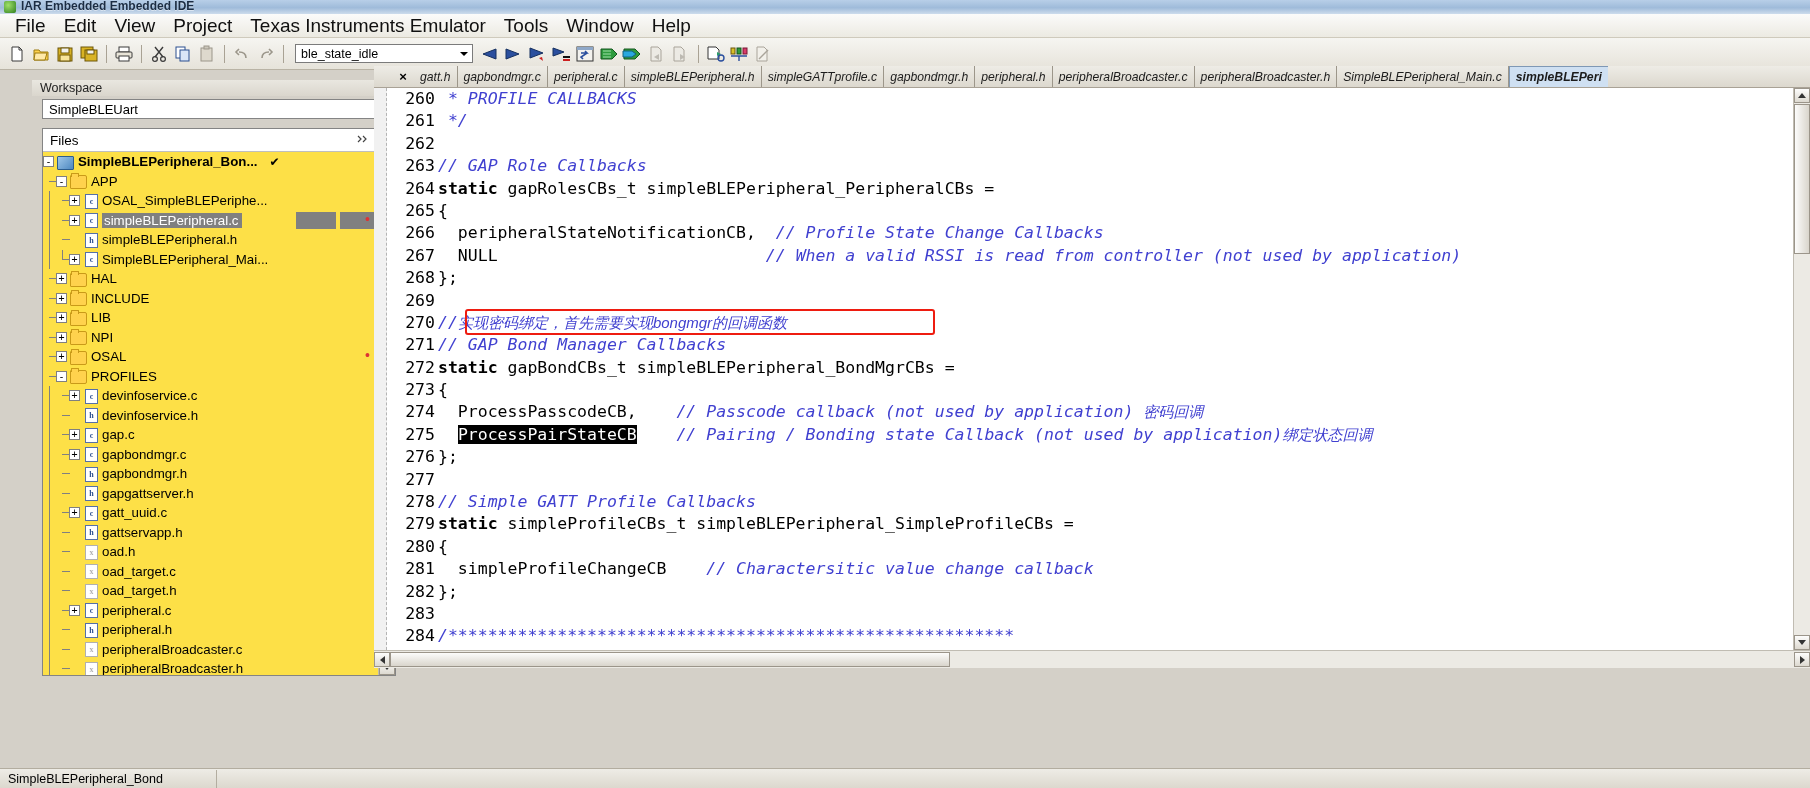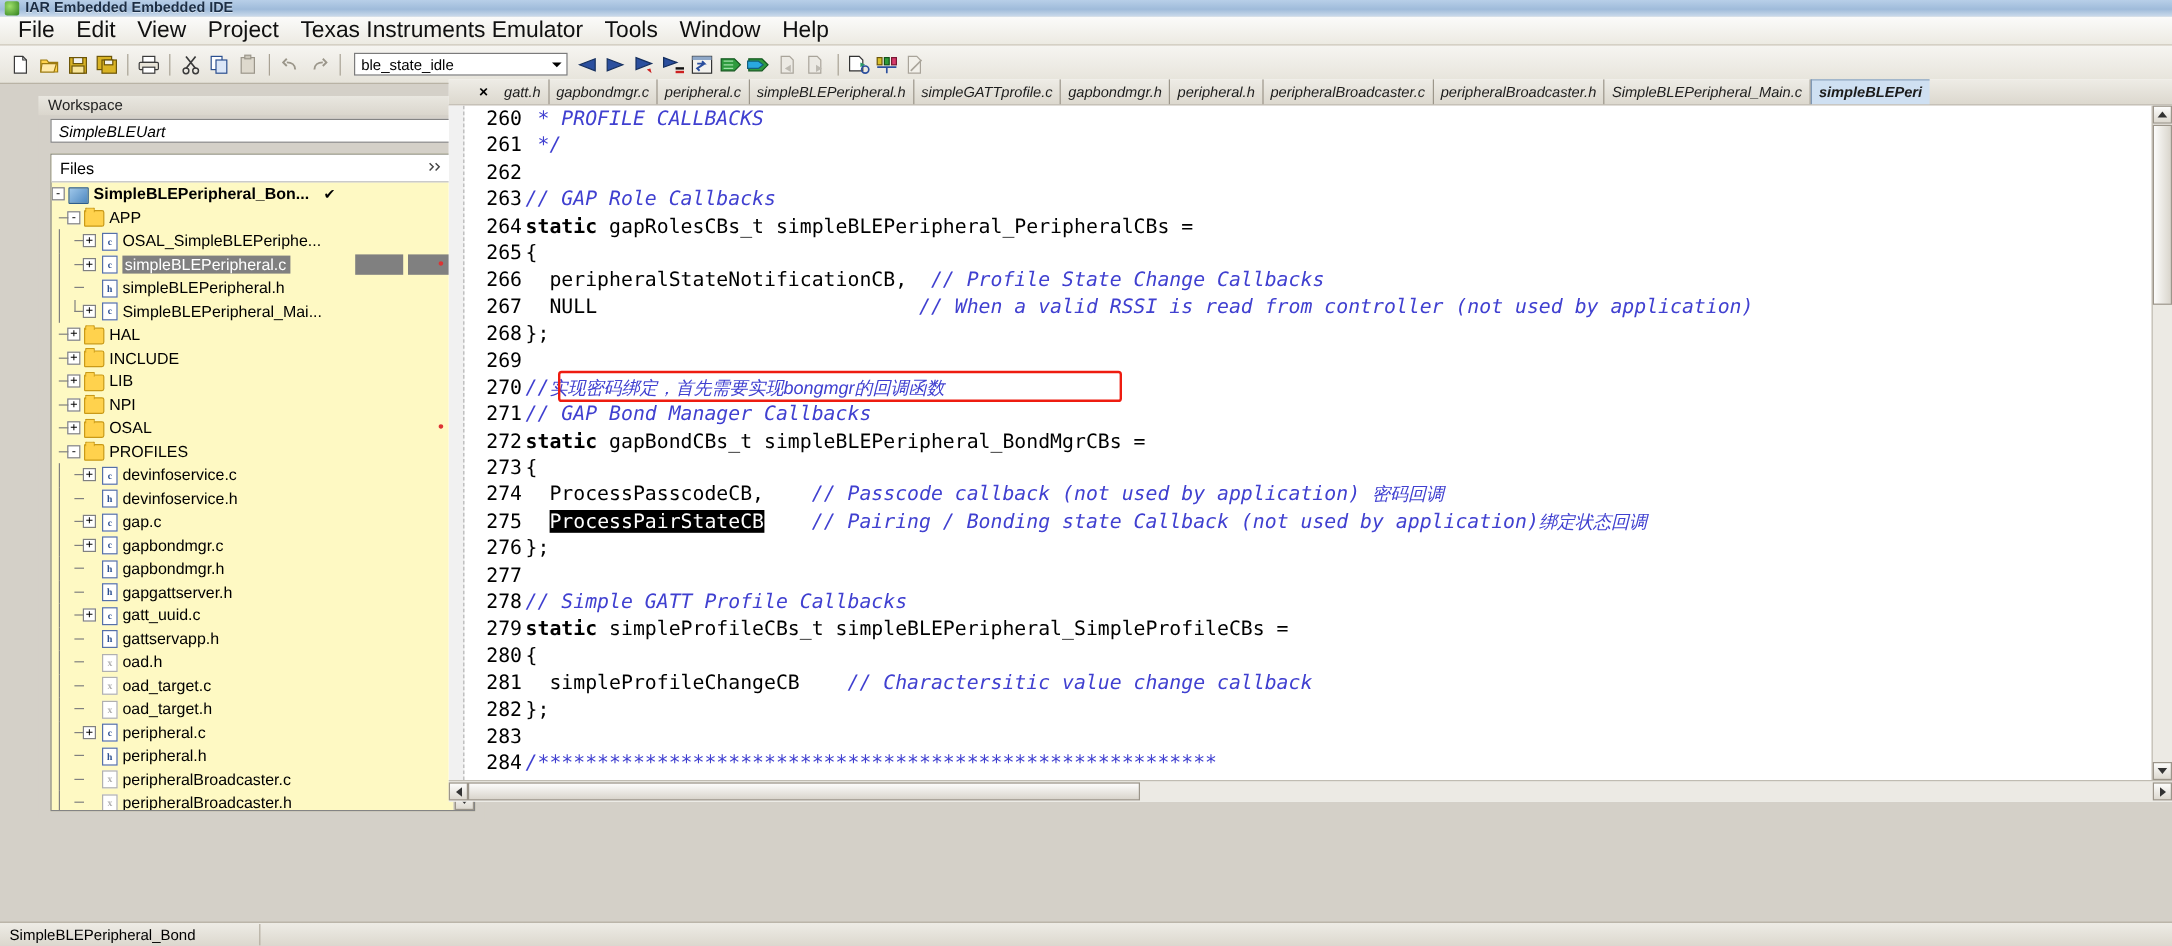--- a/index.html
+++ b/index.html
@@ -79,26 +79,26 @@
     height: 16px; display: flex; align-items: center; justify-content: space-between;
     padding: 0 4px 0 8px; font-size: 12.5px; color: #222;
     background: linear-gradient(to bottom,#e9e7e0,#dad6cd);
   }
   .ws-close { font-size: 13px; font-weight: bold; color: #333; cursor: pointer; line-height: 12px; }
   .ws-combo {
     margin: 3px 10px 4px 10px; height: 20px; background: #fff;
     border: 1px solid #848484; display: flex; align-items: center;
     font-size: 13px; padding-left: 6px; box-sizing: border-box;
   }
-  .ws-combo .cbtext { flex: 1; font-style: italic; }
+  .ws-combo .cbtext { flex: 1; }
   .ws-combo .cbarrow { width: 17px; display: flex; align-items: center; justify-content: center; }
 
   .tree-box {
     position: absolute; left: 10px; top: 48px; right: 8px; bottom: 6px;
-    background: #fef9c3; border: 1px solid #848484; box-sizing: border-box;
+    background: #fde047; border: 1px solid #848484; box-sizing: border-box;
     display: flex; flex-direction: column;
   }
   .tree-head {
     height: 22px; display: flex; align-items: center; flex: none;
     border-bottom: 1px solid #bfbfbf; background: #fff; padding-left: 7px;
     font-size: 13.5px;
   }
   .tree-head .th-label { flex: 1; }
   .tree-head .th-icon { width: 22px; height: 18px; display: flex; align-items: center; justify-content: center; }
   .tree-scroll-wrap { flex: 1; position: relative; overflow: hidden; display: flex; }

